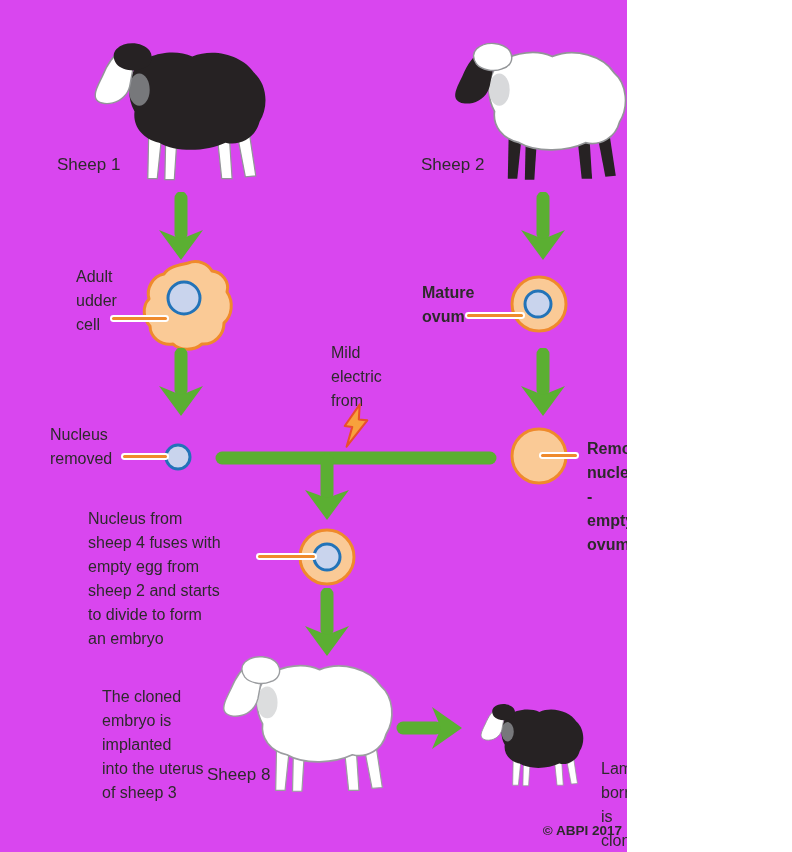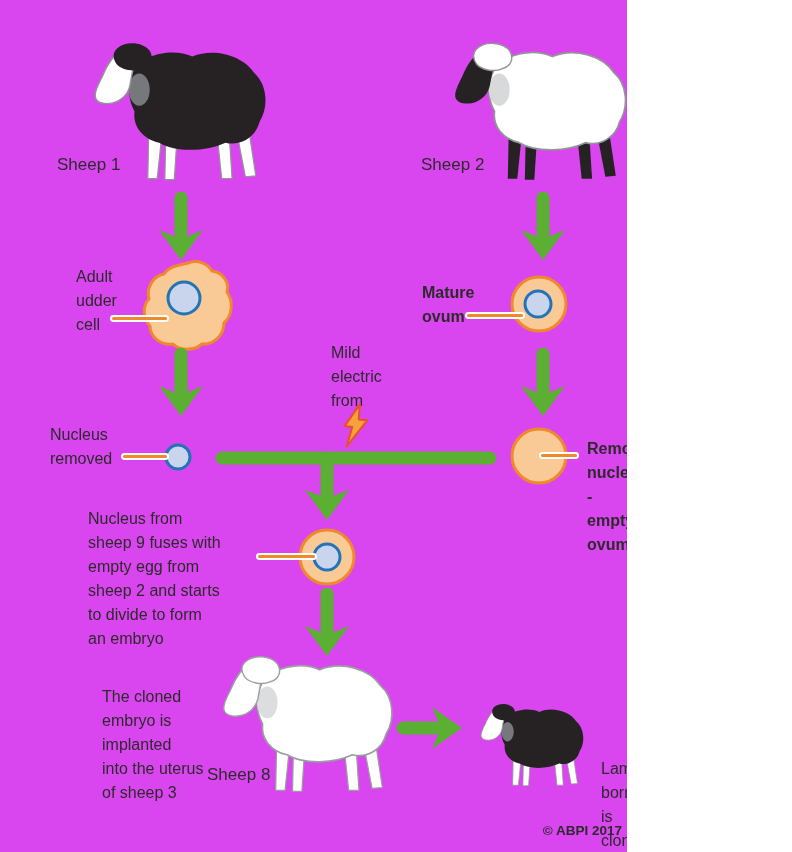--- a/index.html
+++ b/index.html
@@ -141,21 +141,21 @@
     <line class="arrow-stem" x1="122" y1="16" x2="122" y2="50"></line>
     <path class="arrow-head" d="M100,46 L122,76 L144,46 L122,54 Z"></path>
   </svg>
 
   <svg class="abs" style="left:297px;top:527px;" width="60" height="60" viewBox="0 0 60 60">
     <circle class="cell-body" cx="30" cy="30" r="27"></circle>
     <circle class="nucleus" cx="30" cy="30" r="13"></circle>
   </svg>
   <div class="leader" style="left:258px;top:555px;width:57px;"></div>
   <div class="label" style="left:88px;top:507px;">Nucleus from
-sheep 9 fuses with
+sheep 4 fuses with
 empty egg from
 sheep 2 and starts
 to divide to form
 an embryo</div>
 
   <svg class="abs" style="left:303px;top:588px;" width="48" height="70" viewBox="0 0 48 70">
     <line class="arrow-stem" x1="24" y1="6" x2="24" y2="42"></line>
     <path class="arrow-head" d="M2,38 L24,68 L46,38 L24,47 Z"></path>
   </svg>
 

